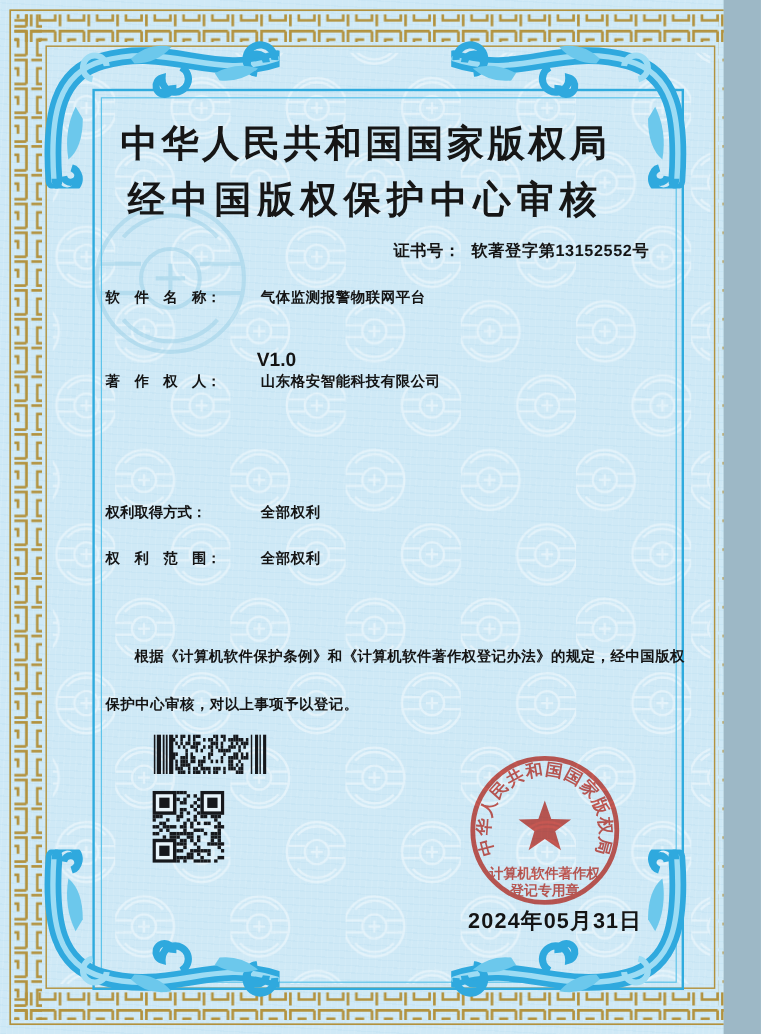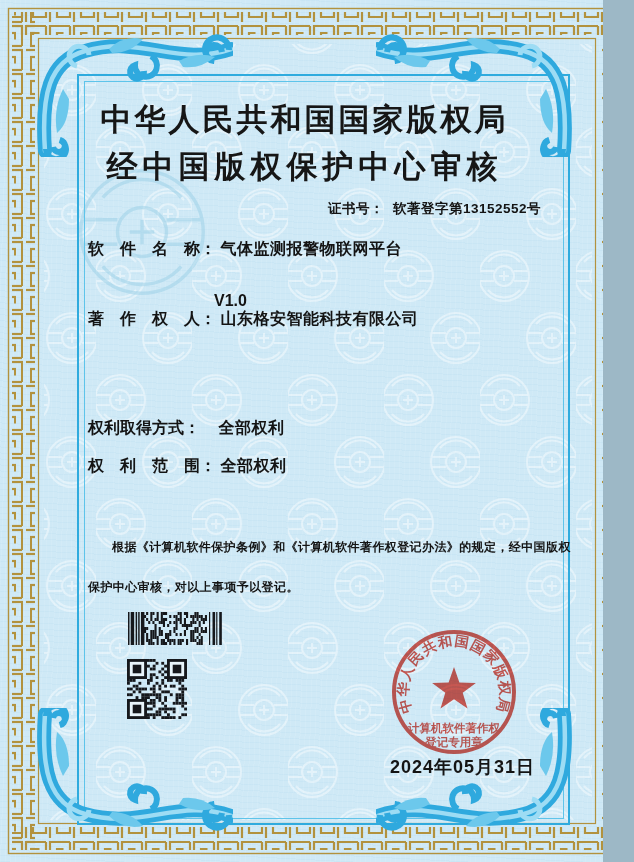--- a/index.html
+++ b/index.html
@@ -14,21 +14,21 @@
   svg{display:block}
   .abs{position:absolute;}
   
   .title{position:absolute;left:36px;right:30px;text-align:center;
     font-family:"DejaVu Serif", "Liberation Serif", serif;font-weight:700;color:#161616;}
   .title1{top:99px;font-size:31px;letter-spacing:3px;}
   .title2{top:146px;font-size:31px;letter-spacing:5px;}
   .certno{position:absolute;top:200px;right:62px;font-size:13.5px;font-weight:700;letter-spacing:.5px;}
   .certno .lab{margin-right:9px;}
   
-  .row{position:absolute;left:88px;font-size:16px;font-weight:700;line-height:23px;white-space:nowrap;}
+  .row{position:absolute;left:88px;font-size:12px;font-weight:700;line-height:23px;white-space:nowrap;}
   .row .lab{display:inline-block;min-width:126px;}
   .row .val{letter-spacing:.5px;}
   .ver{position:absolute;left:214px;font-size:16px;font-weight:700;margin-top:32px;}
   .statement{position:absolute;left:88px;width:489px;top:527px;
     font-size:12px;font-weight:700;line-height:40px;text-indent:2em;letter-spacing:.4px;}
   .date{position:absolute;left:390px;top:755px;font-size:18px;font-weight:700;letter-spacing:1px;}
   
   .blue-frame{position:absolute;top:74px;left:77px;right:33px;bottom:37px;
     border:2.5px solid #2fabde;}
   .blue-frame-inner{position:absolute;top:80.5px;left:83.5px;right:39.5px;bottom:43.5px;

